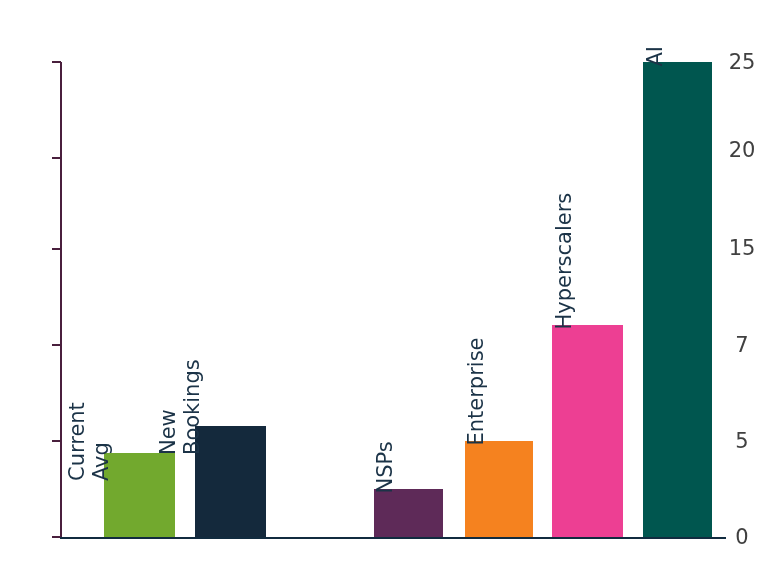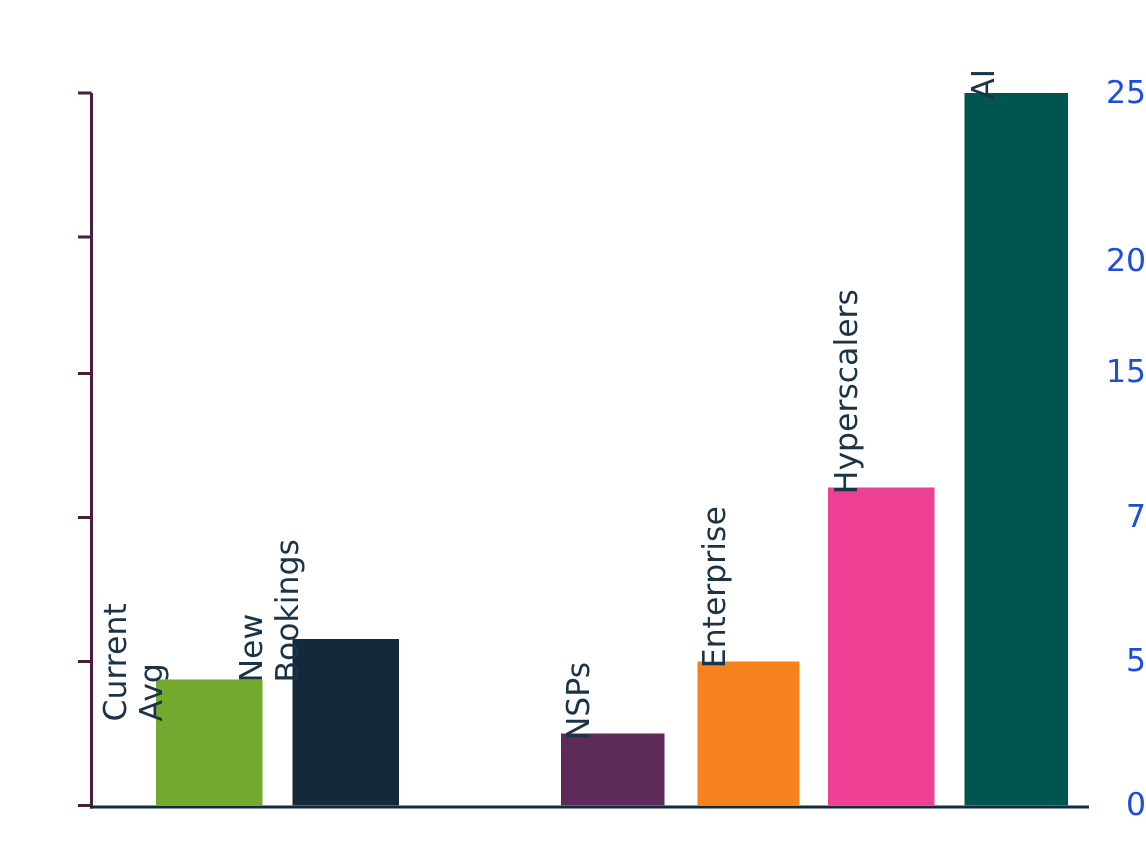--- a/index.html
+++ b/index.html
@@ -33,23 +33,23 @@
     position: absolute;
     left: 52px;
     width: 9px;
     height: 2px;
     background: #4a1f3d;
   }
   .y-tick-label {
     position: absolute;
     right: 0;
     width: 44px;
-    text-align: right;
+    text-align: center;
     font-size: 21px;
-    color: #1d4ed8;
+    color: #404040;
     line-height: 1;
     transform: translateY(-50%);
   }
 
   
   .x-axis-spine {
     position: absolute;
     left: 60px;
     top: 537px;
     width: 666px;
@@ -93,21 +93,21 @@
   <div class="y-tick-mark" style="top:440px"></div>
   <div class="y-tick-label" style="top:441px">5</div>
 
   <div class="y-tick-mark" style="top:344px"></div>
   <div class="y-tick-label" style="top:345px">7</div>
 
   <div class="y-tick-mark" style="top:248px"></div>
   <div class="y-tick-label" style="top:248px">15</div>
 
   <div class="y-tick-mark" style="top:157px"></div>
-  <div class="y-tick-label" style="top:174px">20</div>
+  <div class="y-tick-label" style="top:150px">20</div>
 
   <div class="y-tick-mark" style="top:61px"></div>
   <div class="y-tick-label" style="top:62px">25</div>
 
   <div class="x-axis-spine"></div>
 
   <div class="plot-area">
 
     <div class="bar" style="left:104px; width:71px; height:84px; background:#72a92e;"></div>
     <div class="bar-label" style="left:113px; top:434px; width:210px;"><span>Current</span><br><span>Avg</span></div>

